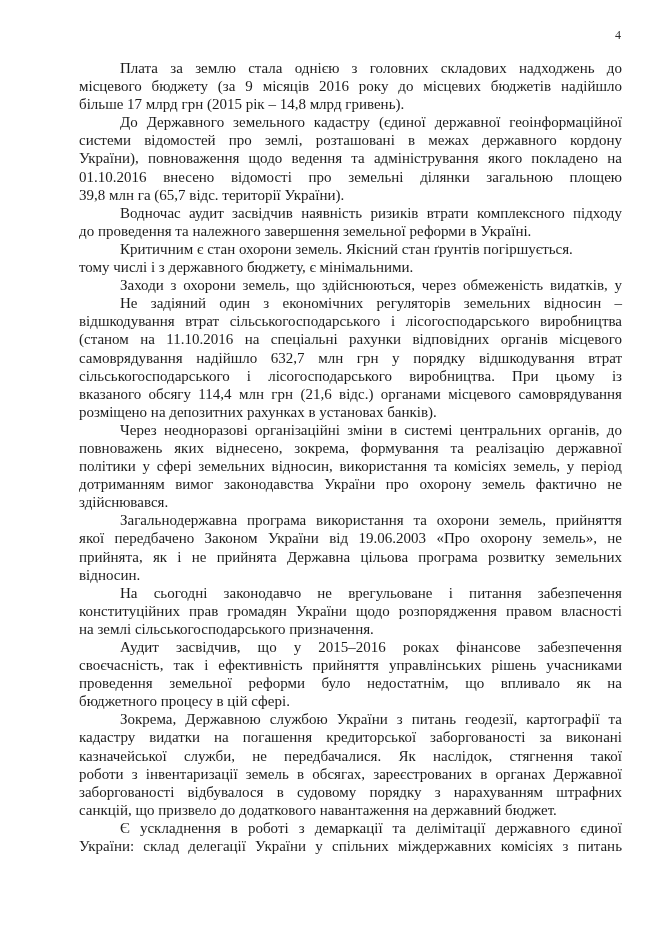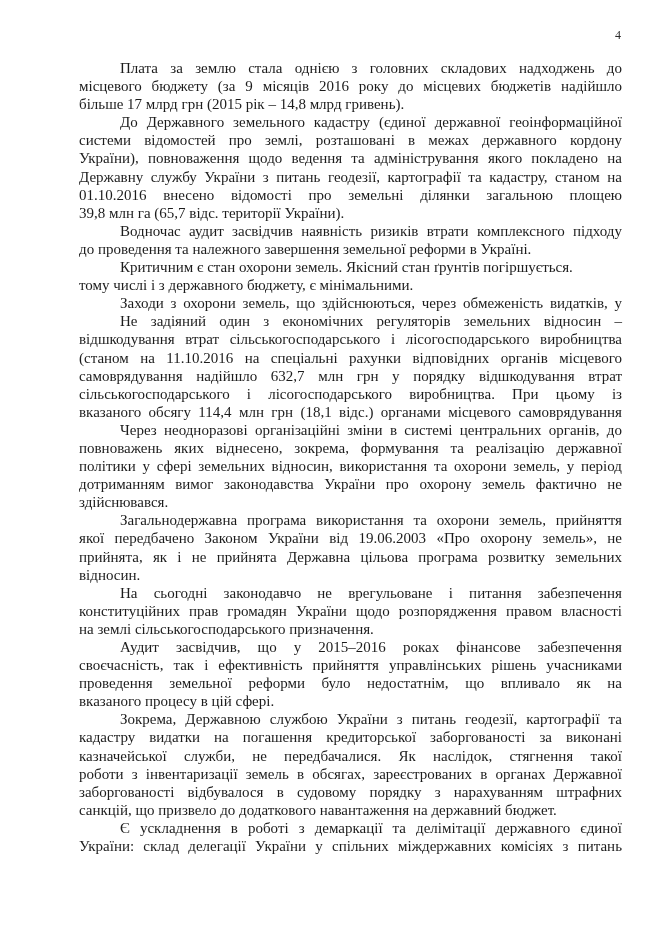--- a/index.html
+++ b/index.html
@@ -60,66 +60,66 @@
   <div class="text-block" id="text-block">
       <div class="paragraph">
         <div class="line first">Плата за землю стала однією з головних складових надходжень до</div>
         <div class="line">місцевого бюджету (за 9 місяців 2016 року до місцевих бюджетів надійшло</div>
         <div class="line last">більше 17 млрд грн (2015 рік – 14,8 млрд гривень).</div>
       </div>
       <div class="paragraph">
         <div class="line first">До Державного земельного кадастру (єдиної державної геоінформаційної</div>
         <div class="line">системи відомостей про землі, розташовані в межах державного кордону</div>
         <div class="line">України), повноваження щодо ведення та адміністрування якого покладено на</div>
-        <div class="line">Державну службу України з питань геодезії, картографії та кадастру, станом на</div>
         <div class="line">01.10.2016 внесено відомості про земельні ділянки загальною площею</div>
         <div class="line last">39,8 млн га (65,7 відс. території України).</div>
       </div>
       <div class="paragraph">
         <div class="line first">Водночас аудит засвідчив наявність ризиків втрати комплексного підходу</div>
         <div class="line last">до проведення та належного завершення земельної реформи в Україні.</div>
       </div>
       <div class="paragraph">
         <div class="line first last">Критичним є стан охорони земель. Якісний стан ґрунтів погіршується.</div>
       </div>
       <div class="paragraph">
         <div class="line last">тому числі і з державного бюджету, є мінімальними.</div>
         <div class="line first">Заходи з охорони земель, що здійснюються, через обмеженість видатків, у</div>
       </div>
       <div class="paragraph">
         <div class="line first">Не задіяний один з економічних регуляторів земельних відносин –</div>
         <div class="line">відшкодування втрат сільськогосподарського і лісогосподарського виробництва</div>
         <div class="line">(станом на 11.10.2016 на спеціальні рахунки відповідних органів місцевого</div>
         <div class="line">самоврядування надійшло 632,7 млн грн у порядку відшкодування втрат</div>
         <div class="line">сільськогосподарського і лісогосподарського виробництва. При цьому із</div>
-        <div class="line">вказаного обсягу 114,4 млн грн (18,1 відс.) органами місцевого самоврядування</div>
+        <div class="line">вказаного обсягу 114,4 млн грн (21,6 відс.) органами місцевого самоврядування</div>
+        <div class="line last">розміщено на депозитних рахунках в установах банків).</div>
       </div>
       <div class="paragraph">
         <div class="line first">Через неодноразові організаційні зміни в системі центральних органів, до</div>
         <div class="line">повноважень яких віднесено, зокрема, формування та реалізацію державної</div>
-        <div class="line">політики у сфері земельних відносин, використання та охорони земель, у період</div>
+        <div class="line">політики у сфері земельних відносин, використання та комісіях земель, у період</div>
         <div class="line">дотриманням вимог законодавства України про охорону земель фактично не</div>
         <div class="line last">здійснювався.</div>
       </div>
       <div class="paragraph">
         <div class="line first">Загальнодержавна програма використання та охорони земель, прийняття</div>
         <div class="line">якої передбачено Законом України від 19.06.2003 «Про охорону земель», не</div>
         <div class="line">прийнята, як і не прийнята Державна цільова програма розвитку земельних</div>
         <div class="line last">відносин.</div>
       </div>
       <div class="paragraph">
         <div class="line first">На сьогодні законодавчо не врегульоване і питання забезпечення</div>
         <div class="line">конституційних прав громадян України щодо розпорядження правом власності</div>
         <div class="line last">на землі сільськогосподарського призначення.</div>
       </div>
       <div class="paragraph">
         <div class="line first">Аудит засвідчив, що у 2015–2016 роках фінансове забезпечення</div>
         <div class="line">своєчасність, так і ефективність прийняття управлінських рішень учасниками</div>
         <div class="line">проведення земельної реформи було недостатнім, що впливало як на</div>
-        <div class="line last">вказаного процесу в цій сфері.</div>
+        <div class="line last">бюджетного процесу в цій сфері.</div>
       </div>
       <div class="paragraph">
         <div class="line first">Зокрема, Державною службою України з питань геодезії, картографії та</div>
         <div class="line">кадастру видатки на погашення кредиторської заборгованості за виконані</div>
         <div class="line">казначейської служби, не передбачалися. Як наслідок, стягнення такої</div>
         <div class="line">роботи з інвентаризації земель в обсягах, зареєстрованих в органах Державної</div>
         <div class="line">заборгованості відбувалося в судовому порядку з нарахуванням штрафних</div>
         <div class="line last">санкцій, що призвело до додаткового навантаження на державний бюджет.</div>
       </div>
       <div class="paragraph">

